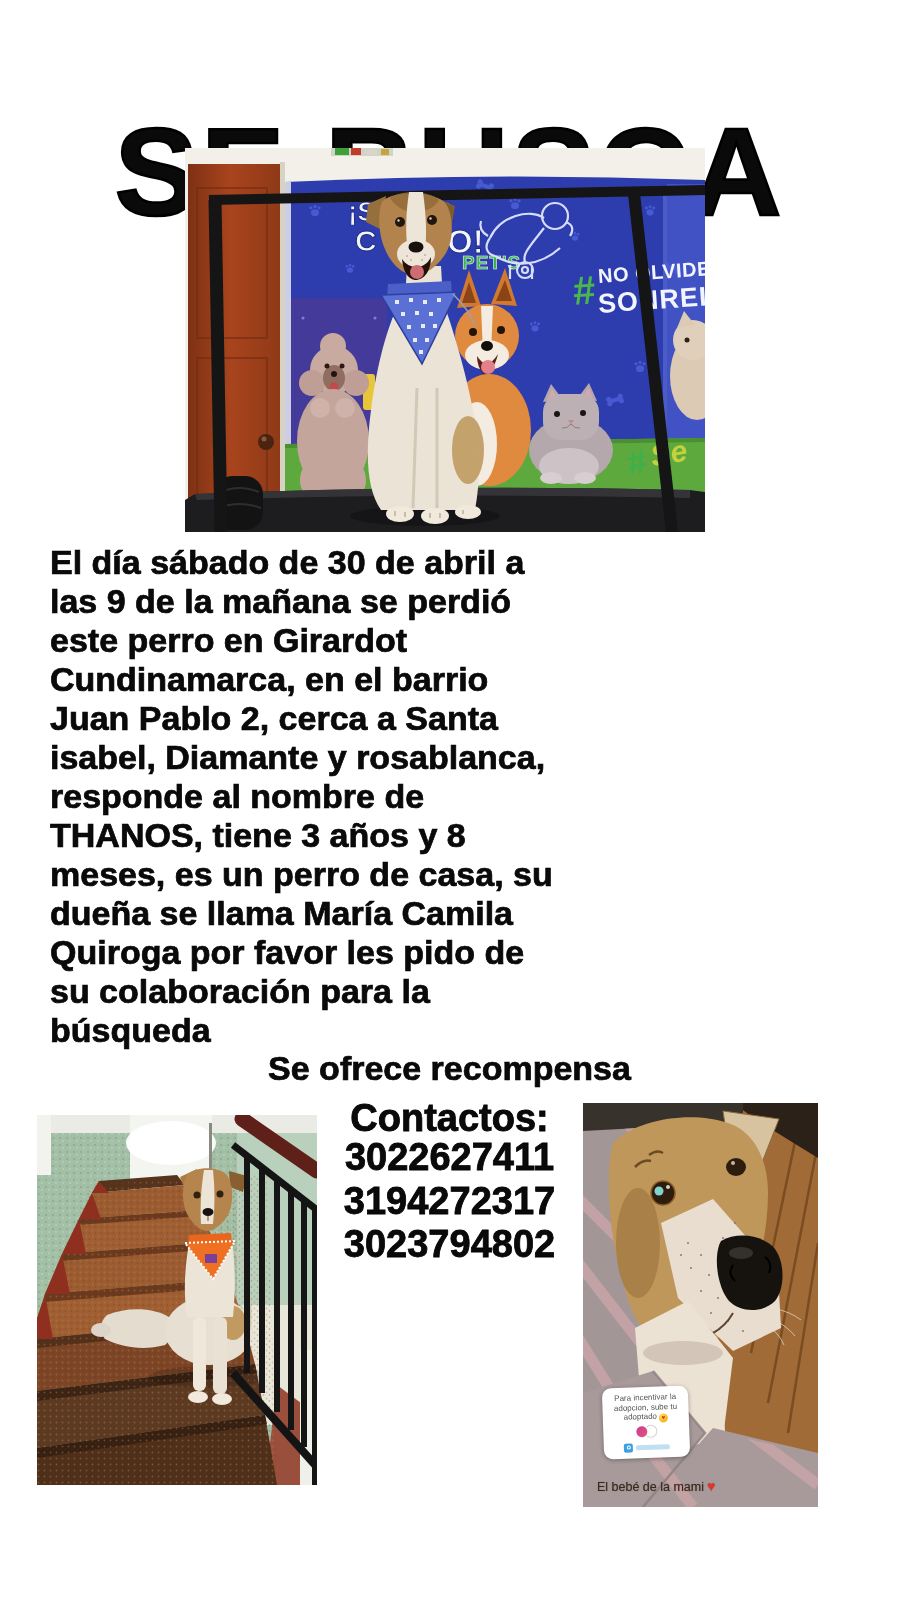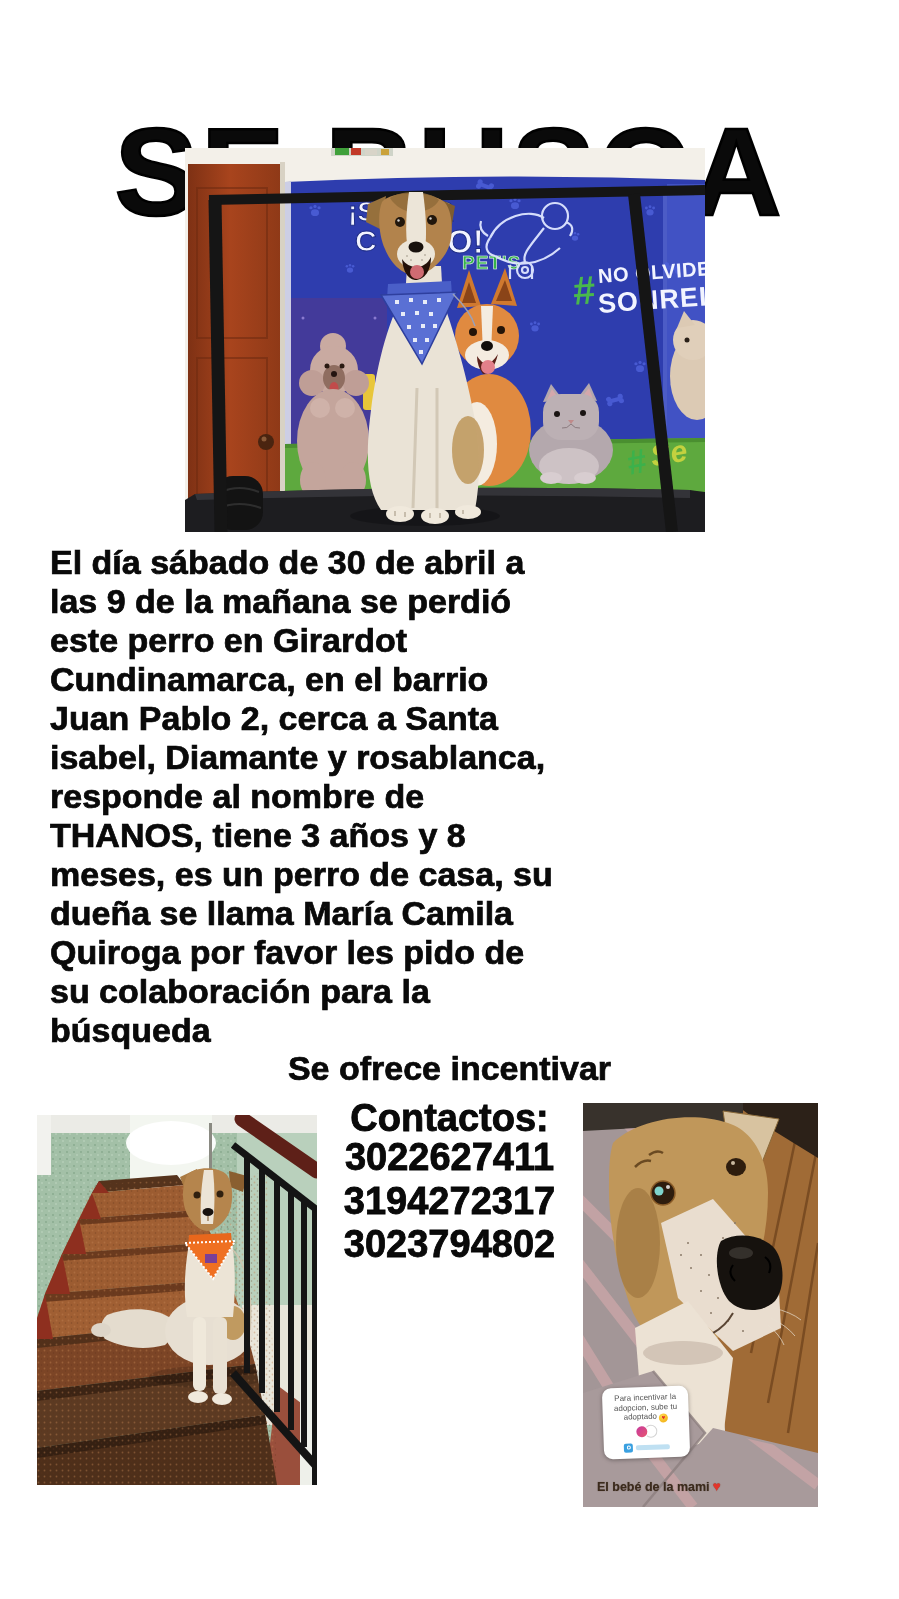--- a/index.html
+++ b/index.html
@@ -37,21 +37,21 @@
          background:linear-gradient(135deg,#c6399e,#e8566f);display:inline-block;
          box-shadow:0 0 0 1px #fff;z-index:2;}
   .tg-off{width:11px;height:11px;border-radius:50%;background:#fff;border:1px solid #d4d4d4;
           display:inline-block;margin-left:-3px;}
   .ig-row{margin-top:5px;display:flex;align-items:center;justify-content:center;gap:3px;}
   .ig-icon{width:9px;height:9px;border-radius:2px;background:#3aa0e0;position:relative;display:inline-block;}
   .ig-icon:after{content:"";position:absolute;left:2.5px;top:2.5px;width:4px;height:4px;
                  border:1px solid #fff;border-radius:50%;box-sizing:border-box;}
   .ig-handle{display:inline-block;width:34px;height:5px;background:#bfe0f2;border-radius:2px;}
   .cu-caption{position:absolute;left:14px;top:376px;width:210px;
-              font-size:12.5px;line-height:14px;font-weight:bold;color:#3b2a1c;
+              font-size:12.5px;line-height:14px;font-weight:normal;color:#3b2a1c;
               text-shadow:0 0 1px rgba(59,42,28,.6);}
   .cu-caption .heart{color:#e2342a;font-size:14px;margin-left:3px;}
 </style>
 </head>
 <body>
 
 <div class="poster">
 
   <h1 class="title">SE BUSCA</h1>
 
@@ -302,21 +302,21 @@
 Cundinamarca, en el barrio
 Juan Pablo 2, cerca a Santa
 isabel, Diamante y rosablanca,
 responde al nombre de
 THANOS, tiene 3 años y 8
 meses, es un perro de casa, su
 dueña se llama María Camila
 Quiroga por favor les pido de
 su colaboración para la
 búsqueda</div>
-  <div class="reward">Se ofrece incentivar</div>
+  <div class="reward">Se ofrece recompensa</div>
   <div class="contacts-label">Contactos:</div>
   <div class="phones">
     <div>3022627411</div>
     <div>3194272317</div>
     <div>3023794802</div>
   </div>
 
   <figure class="photo" id="stairs-photo" style="margin:0;">
     <svg width="280" height="370" viewBox="0 0 280 370">
       <defs>

